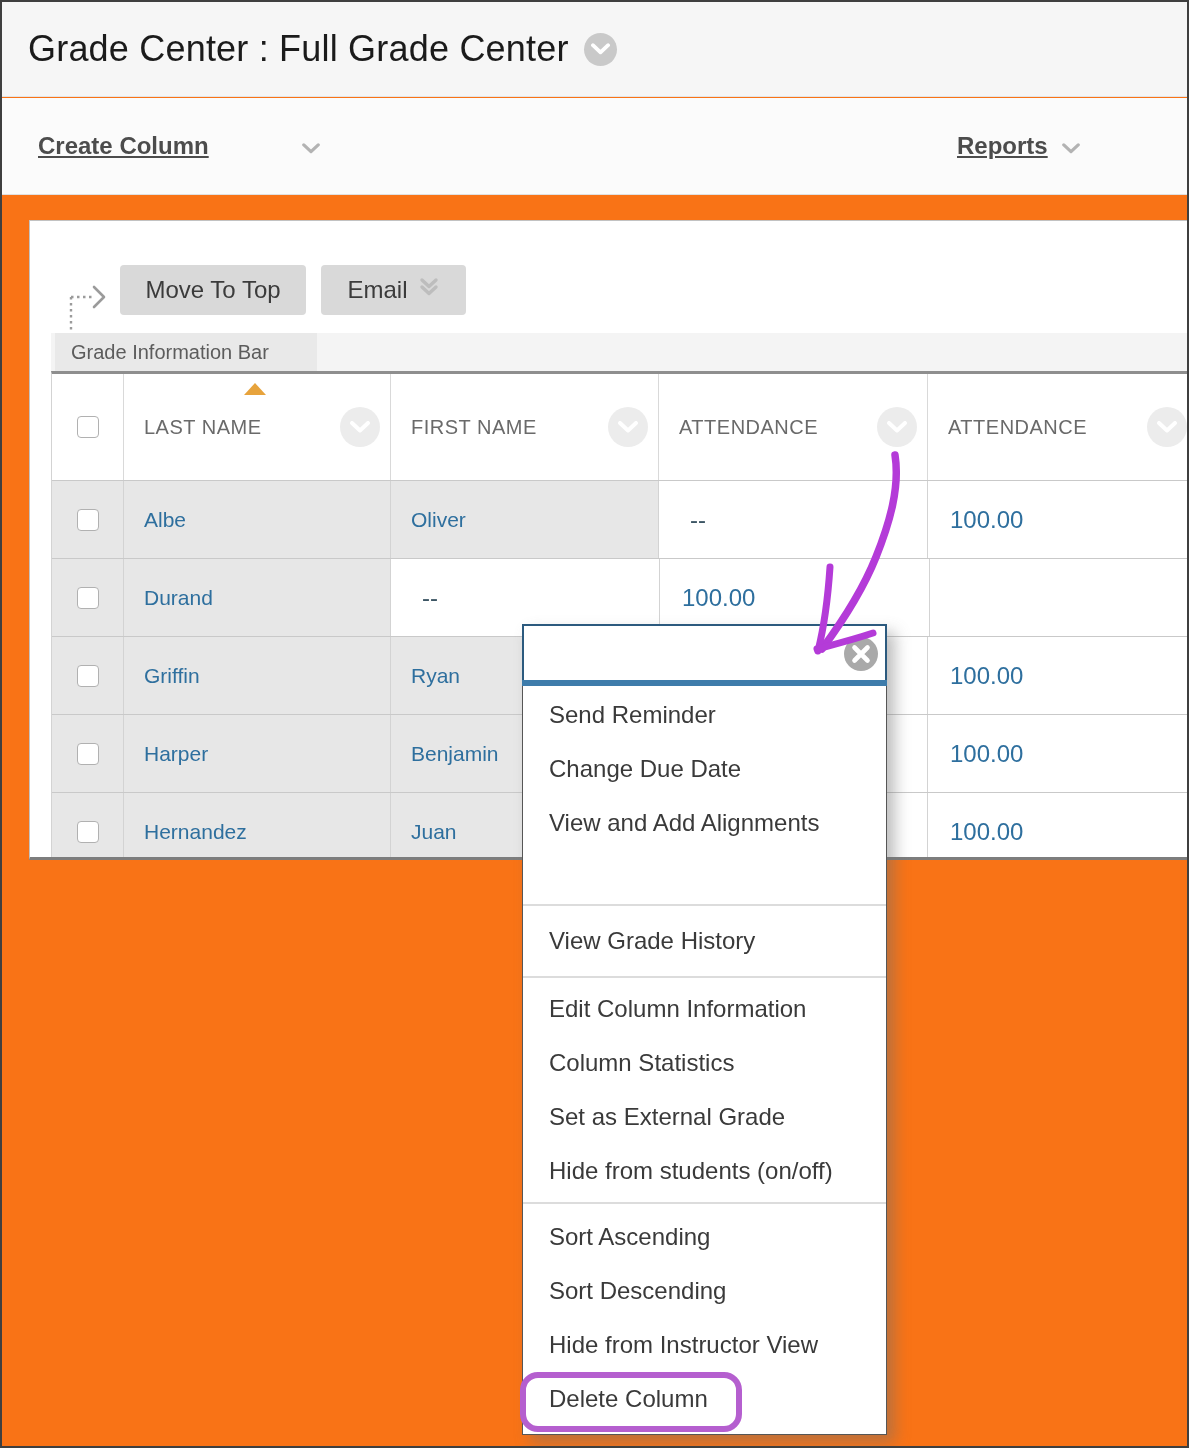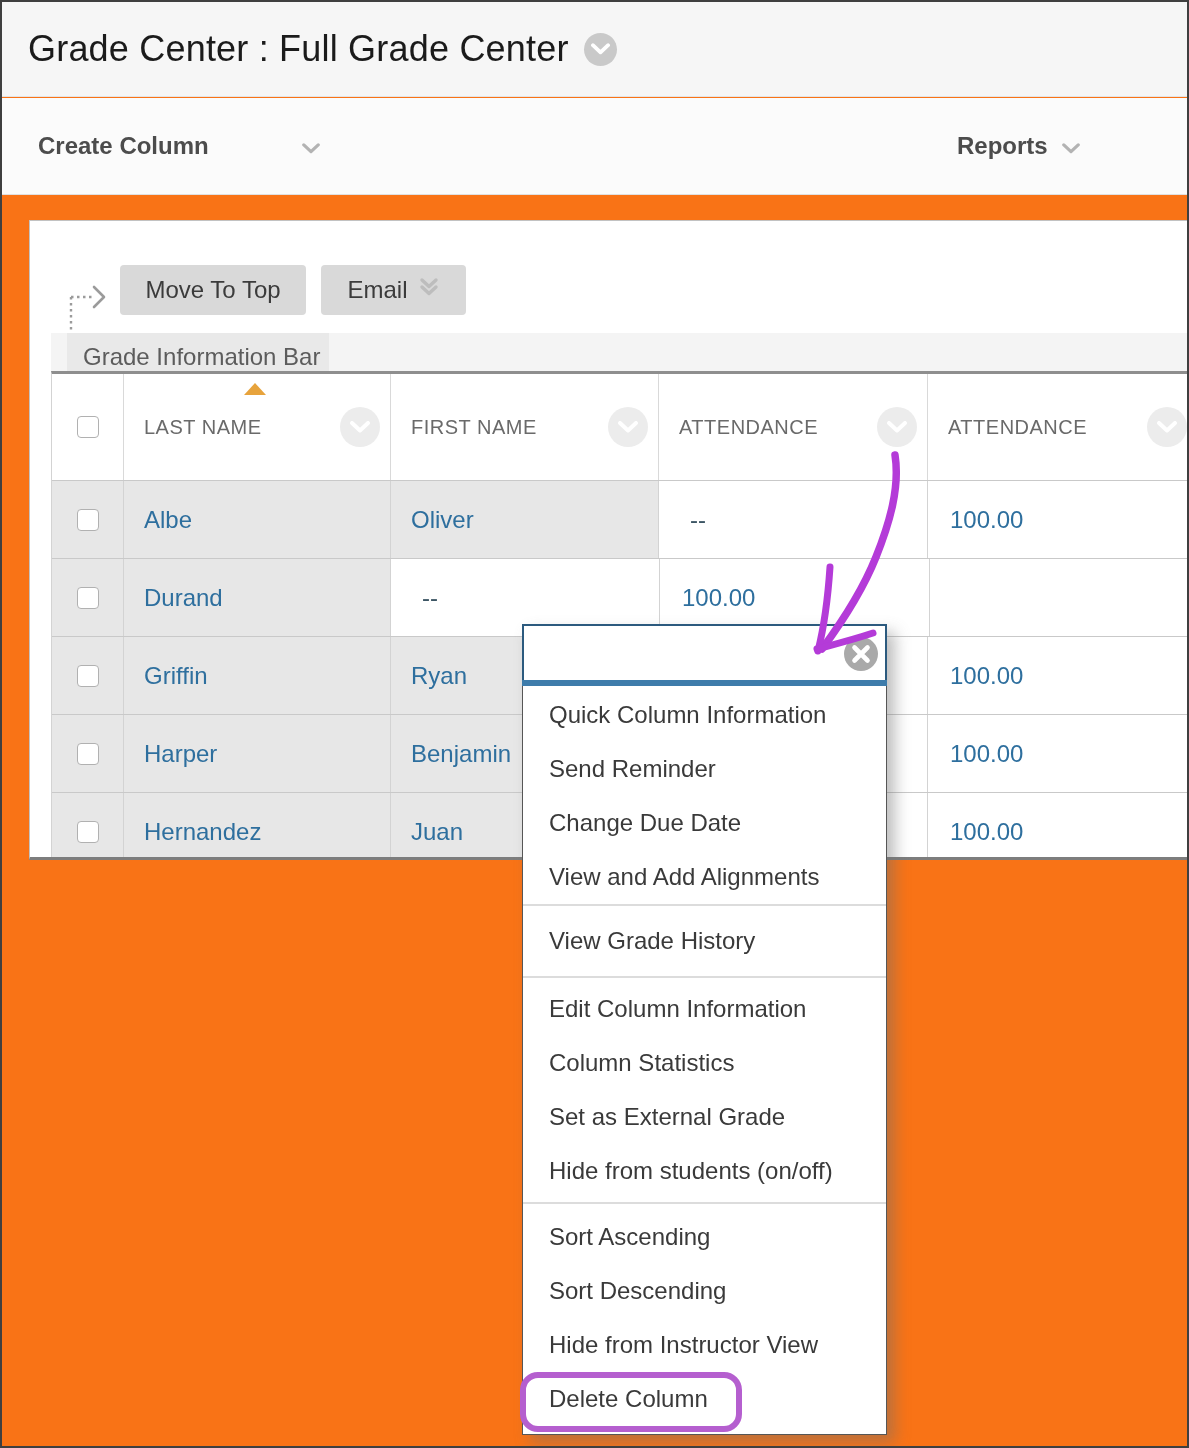--- a/index.html
+++ b/index.html
@@ -16,60 +16,60 @@
   }
   .titlebar h1{margin:0;font-size:36px;font-weight:400;color:#1b1b1b;letter-spacing:.2px;}
   .circle-chev{display:inline-flex;align-items:center;justify-content:center;border-radius:50%;}
   .title-chev{width:33px;height:33px;background:#c9c9c9;}
   
   .actionbar{
     position:absolute;left:0;top:96px;right:0;height:96px;background:#fbfbfb;
     border-bottom:1px solid #e0e0e0;
   }
   .tb-item{position:absolute;top:0;height:96px;display:flex;align-items:center;gap:14px;
-    font-size:24px;font-weight:700;color:#4c4c4c;cursor:pointer;}
+    font-size:24px;font-weight:700;color:#4c4c4c;cursor:pointer;text-decoration:underline;}
   .tb-1{left:36px;} .tb-2{left:300px;} .tb-3{left:748px;} .tb-4{left:955px;}
   
   .panel{
     position:absolute;left:27px;top:218px;width:1166px;height:640px;background:#fff;
     box-sizing:border-box;border:1px solid #c2c2c2;border-bottom:3px solid #7d7d7d;
     overflow:hidden;
   }
   .move-pointer{position:absolute;left:38px;top:50px;}
   .btn{
     position:absolute;top:44px;height:50px;background:#d9d9d9;border:none;border-radius:4px;
     font-family:"Liberation Sans",sans-serif;font-size:24px;color:#3b3b3b;
     display:flex;align-items:center;justify-content:center;gap:10px;cursor:pointer;
   }
   .btn-move{left:90px;width:186px;}
   .btn-email{left:291px;width:145px;}
   .tabstrip{position:absolute;left:21px;top:112px;right:0;height:38px;background:#f4f4f4;}
   .tab{
-    position:absolute;left:16px;top:0;width:262px;height:38px;background:#e9e9e9;
-    font-size:24px;color:#5c5c5c;display:flex;align-items:flex-end;padding-left:16px;box-sizing:border-box;
+    position:absolute;left:4px;top:0;width:262px;height:38px;background:#e9e9e9;
+    font-size:20px;color:#5c5c5c;display:flex;align-items:center;padding-left:16px;box-sizing:border-box;
   }
   
   .gtable{position:absolute;left:21px;top:150px;width:1147px;border-top:3px solid #8e8e8e;
     border-left:1px solid #d3d3d3;box-sizing:border-box;}
   .thead{display:flex;height:106px;background:#fff;border-bottom:1px solid #c9c9c9;}
   .th{position:relative;display:flex;align-items:center;box-sizing:border-box;
     border-right:1px solid #d9d9d9;font-size:20px;color:#6a6a6a;letter-spacing:.5px;}
   .th-label{padding-left:20px;cursor:pointer;}
   .c0{width:72px;} .c1{width:267px;} .c2{width:268px;} .c3{width:269px;} .c4{width:270px;}
   .sort-tri{position:absolute;left:120px;top:9px;width:0;height:0;
     border-left:11px solid transparent;border-right:11px solid transparent;
     border-bottom:12px solid #e7a33c;}
   .th-chev{position:absolute;right:10px;width:40px;height:40px;background:#ececec;}
   .trow{display:flex;height:77px;border-bottom:1px solid #c9c9c9;}
   .td{box-sizing:border-box;display:flex;align-items:center;border-right:1px solid #d3d3d3;}
   .td.gray{background:#e7e7e7;}
   .cb-td{justify-content:center;}
   .cb{width:22px;height:22px;background:#fff;border:1px solid #b1b1b1;border-radius:4px;
     box-sizing:border-box;cursor:pointer;display:inline-block;}
-  .name-link{font-size:24px;color:#2e6f9e;text-decoration:none;padding-left:20px;cursor:pointer;}
+  .name-link{font-size:21px;color:#2e6f9e;text-decoration:none;padding-left:20px;cursor:pointer;}
   .dashes{font-size:24px;color:#3c5564;padding-left:31px;}
   .score{font-size:24px;color:#2e6f9e;padding-left:22px;}
   
   .ctx-menu{position:absolute;left:520px;top:622px;width:365px;z-index:20;
     box-shadow:8px 8px 14px rgba(110,110,110,.45);}
   .ctx-header{position:relative;height:56px;background:#fff;box-sizing:border-box;
     border:2px solid #2c5a7e;border-bottom:none;}
   .ctx-bluebar{height:6px;background:#3e7cab;}
   .ctx-close{position:absolute;right:6px;top:10px;cursor:pointer;line-height:0;}
   .ctx-body{background:#fff;border-left:1px solid #565656;border-right:1px solid #565656;
@@ -277,21 +277,20 @@
       <span class="ctx-close">
         <svg width="36" height="36" viewBox="0 0 36 36">
           <circle cx="18" cy="18" r="17" fill="#a9a9a9"></circle>
           <path d="M11.5 11.5 L24.5 24.5 M24.5 11.5 L11.5 24.5" stroke="#ffffff" stroke-width="4.6" stroke-linecap="round"></path>
         </svg>
       </span>
     </div>
     <div class="ctx-bluebar"></div>
     <div class="ctx-body">
       <div class="ctx-sec sec1">
-        <div class="mi">Quick Column Information</div>
         <div class="mi">Send Reminder</div>
         <div class="mi">Change Due Date</div>
         <div class="mi">View and Add Alignments</div>
       </div>
       <div class="ctx-div"></div>
       <div class="ctx-sec sec2">
         <div class="mi">View Grade History</div>
       </div>
       <div class="ctx-div"></div>
       <div class="ctx-sec sec3">

